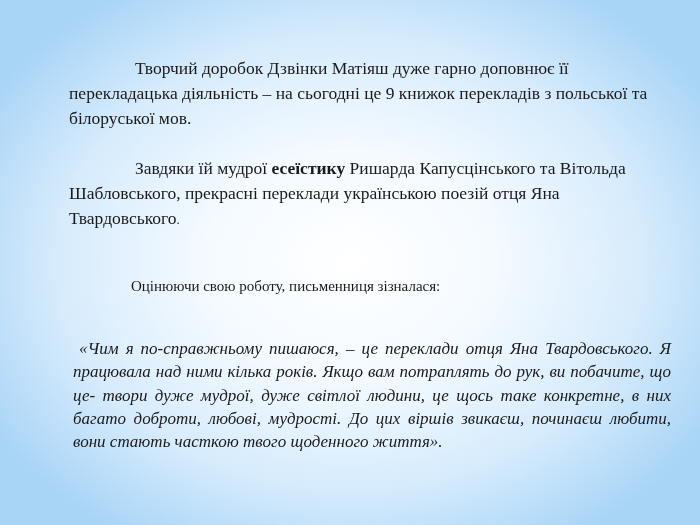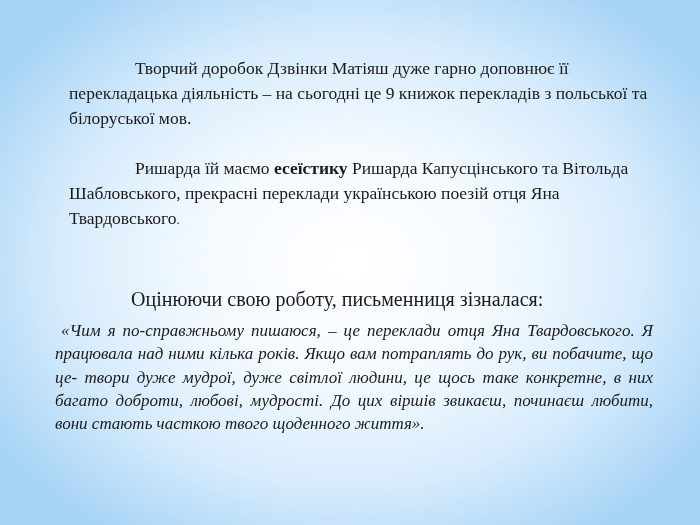--- a/index.html
+++ b/index.html
@@ -34,47 +34,47 @@
       left: 53px;
       top: 140px;
       width: 560px;
     }
     .indent {
       display: inline-block;
       width: 66px;
     }
     .p3 {
       left: 115px;
-      top: 271px;
-      font-size: 20px;
+      top: 258px;
+      font-size: 15px;
     }
     .quote {
       position: absolute;
       left: 55px;
       top: 319px;
       width: 598px;
       font-style: italic;
       font-size: 17px;
       line-height: 23.3px;
       text-align: justify;
-      margin: 0;
+      margin: 18px;
     }
     .quote .qindent {
       display: inline-block;
       width: 6px;
     }
     b { font-weight: bold; font-family: Liberation Serif, serif; }
     .small-dot { font-size: 13px; }
   </style>
 </head>
 <body>
 
 <div class="slide">
 
   <p class="para p1"><span class="indent"></span><span>Творчий доробок Дзвінки Матіяш дуже гарно доповнює її перекладацька діяльність –  на сьогодні це 9 книжок перекладів з польської та білоруської мов.</span></p>
 
-  <p class="para p2"><span class="indent"></span><span>Ришарда їй маємо </span><b>есеїстику</b><span> Ришарда Капусцінського та Вітольда Шабловського, прекрасні переклади українською поезій отця Яна Твардовського</span><span class="small-dot">.</span></p>
+  <p class="para p2"><span class="indent"></span><span>Завдяки їй мудрої </span><b>есеїстику</b><span> Ришарда Капусцінського та Вітольда Шабловського, прекрасні переклади українською поезій отця Яна Твардовського</span><span class="small-dot">.</span></p>
 
   <p class="para p3">Оцінюючи  свою роботу, письменниця зізналася:</p>
 
   <p class="quote"><span class="qindent"></span><span>«Чим я по-справжньому пишаюся, – це переклади отця Яна Твардовського. Я працювала над ними кілька років. Якщо вам потраплять до рук, ви побачите, що це- твори дуже мудрої, дуже світлої людини, це щось таке конкретне, в них багато доброти, любові, мудрості. До цих віршів звикаєш, починаєш любити, вони стають часткою твого щоденного життя».</span></p>
 
 </div>
 
 </body></html>

